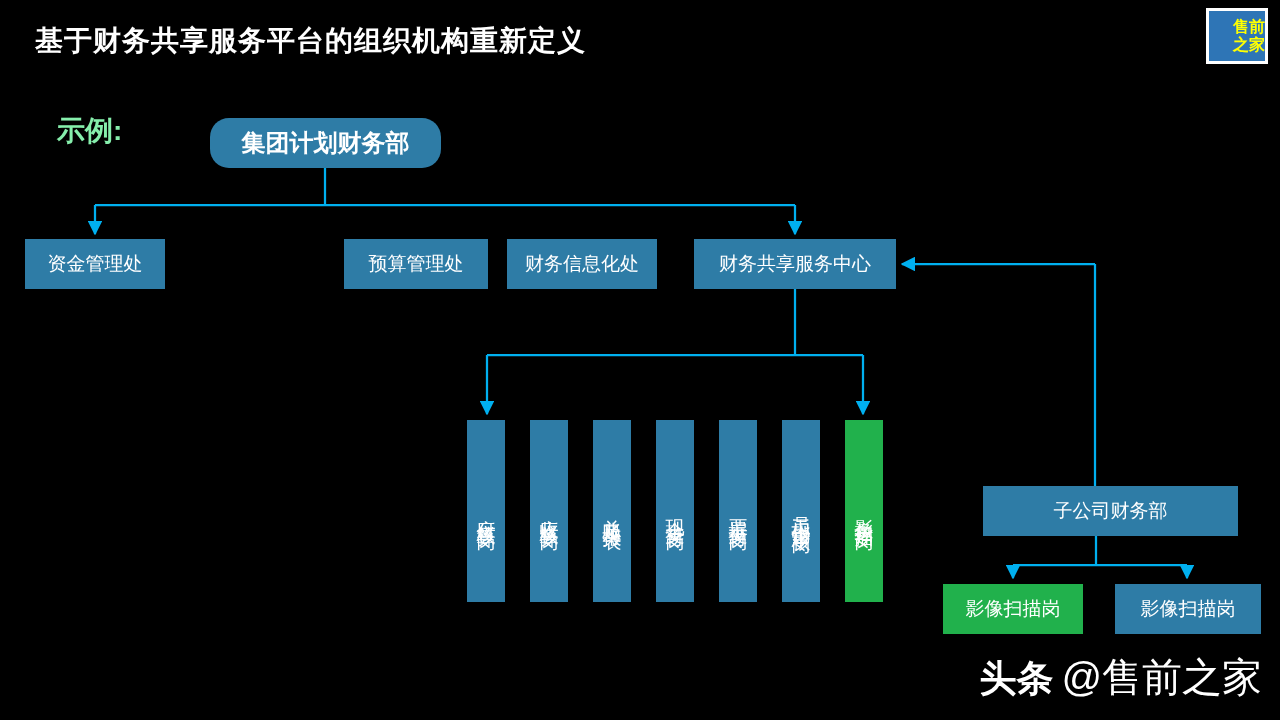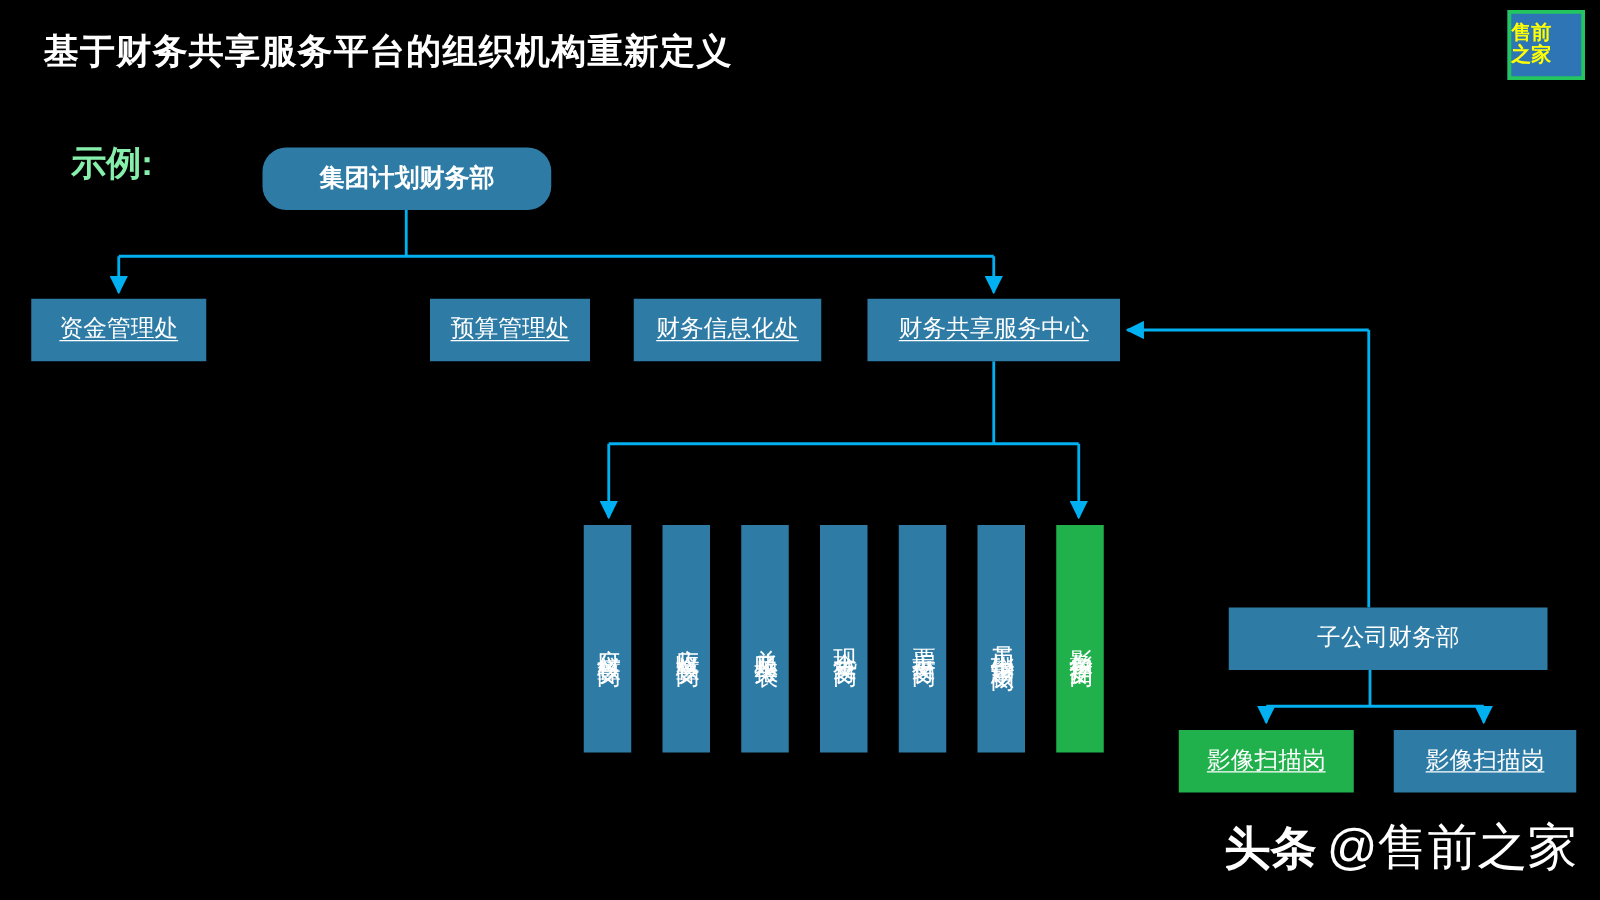--- a/index.html
+++ b/index.html
@@ -24,25 +24,25 @@
     font-size: 28px;
     font-weight: bold;
     letter-spacing: 1px;
     white-space: nowrap;
   }
   .logo {
     position: absolute;
     left: 1206px; top: 8px;
     width: 62px; height: 56px;
     background: #2E75B6;
-    border: 3px solid #22c55e;
+    border: 3px solid #ffffff;
     box-sizing: border-box;
     display: flex;
     flex-direction: column;
-    align-items: flex-start;
+    align-items: flex-end;
     justify-content: center;
     line-height: 1.15;
   }
   .logo span {
     color: #FFFF00;
     font-weight: bold;
     font-size: 16px;
     white-space: nowrap;
   }
   .example {
@@ -56,22 +56,22 @@
     position: absolute;
     height: 50px;
     line-height: 50px;
     background: #2E7CA6;
     color: #ffffff;
     font-size: 19px;
     text-align: center;
     box-sizing: border-box;
     white-space: nowrap;
   }
-  .box.root { font-weight: bold; font-size: 20px; border-radius: 19px; }
-  .underline { text-decoration: underline; text-underline-offset: 3px; text-align: center; }
+  .box.root { font-weight: bold; font-size: 24px; border-radius: 19px; }
+  .underline { text-underline-offset: 3px; text-align: center; }
   .vbox {
     position: absolute;
     top: 420px;
     width: 38px;
     height: 182px;
     background: #2E7CA6;
     color: #ffffff;
     font-size: 19px;
     writing-mode: vertical-rl;
     text-orientation: upright;
@@ -125,21 +125,21 @@
   <div class="logo">
     <span>售前</span>
     <span>之家</span>
   </div>
 
   <div class="example">示例:</div>
 
   <div class="box root" style="left:210px;top:118px;width:231px;">集团计划财务部</div>
 
   <div class="box underline" style="left:25px;top:239px;width:140px;">资金管理处</div>
-  <div class="box underline" style="left:344px;top:239px;width:128px;">预算管理处</div>
+  <div class="box underline" style="left:344px;top:239px;width:144px;">预算管理处</div>
   <div class="box underline" style="left:507px;top:239px;width:150px;">财务信息化处</div>
   <div class="box underline" style="left:694px;top:239px;width:202px;">财务共享服务中心</div>
 
   <div class="vbox" style="left:467px;">应付核算岗</div>
   <div class="vbox" style="left:530px;">应收核算岗</div>
   <div class="vbox" style="left:593px;">总账及报表</div>
   <div class="vbox" style="left:656px;">现金支付岗</div>
   <div class="vbox" style="left:719px;">票据支付岗</div>
   <div class="vbox" style="left:782px;">员工报销审核岗</div>
   <div class="vbox green" style="left:845px;">影像扫描岗</div>

